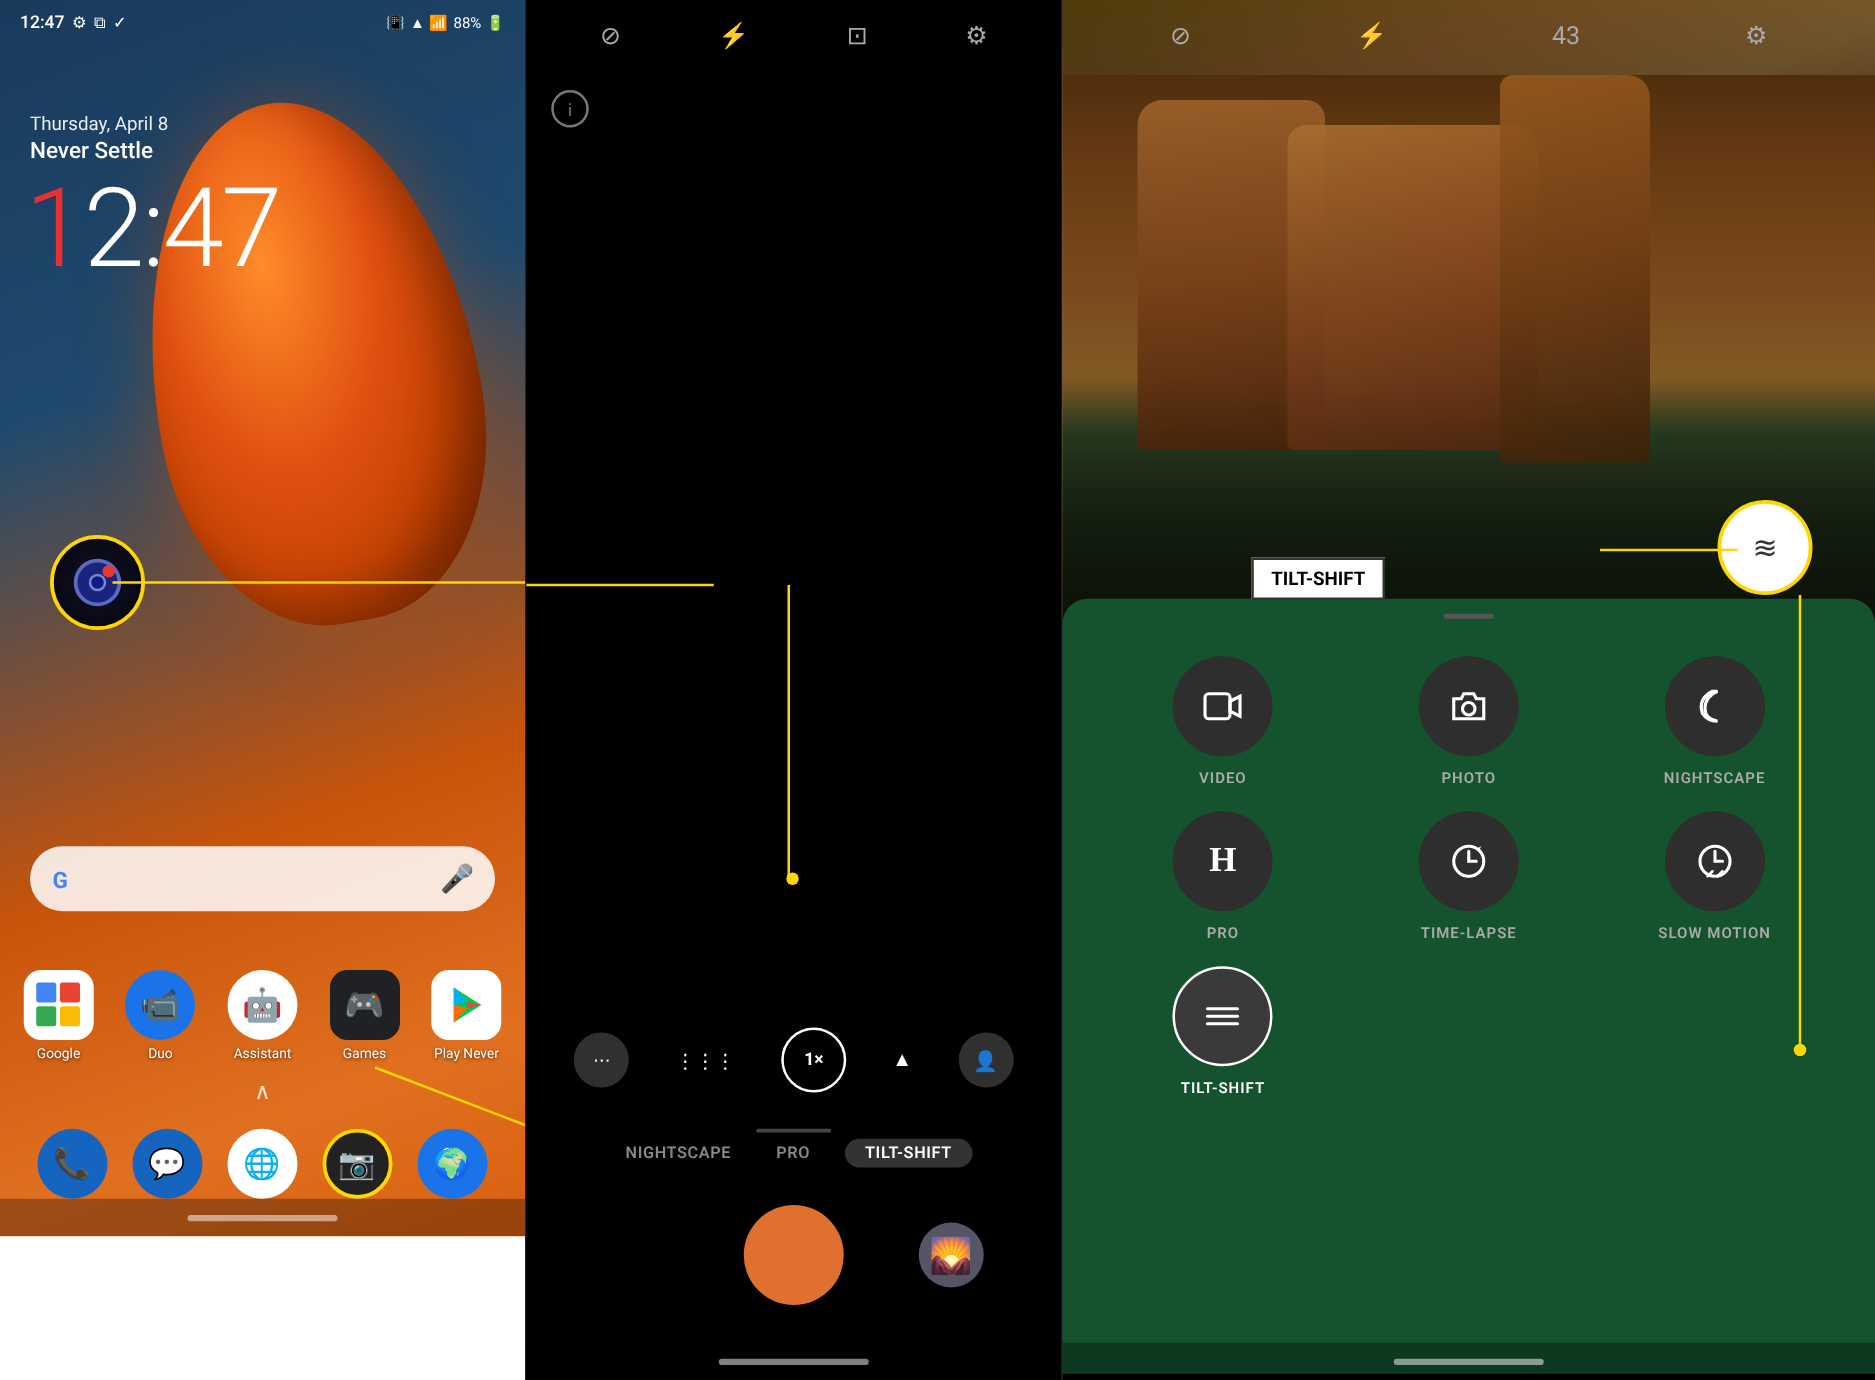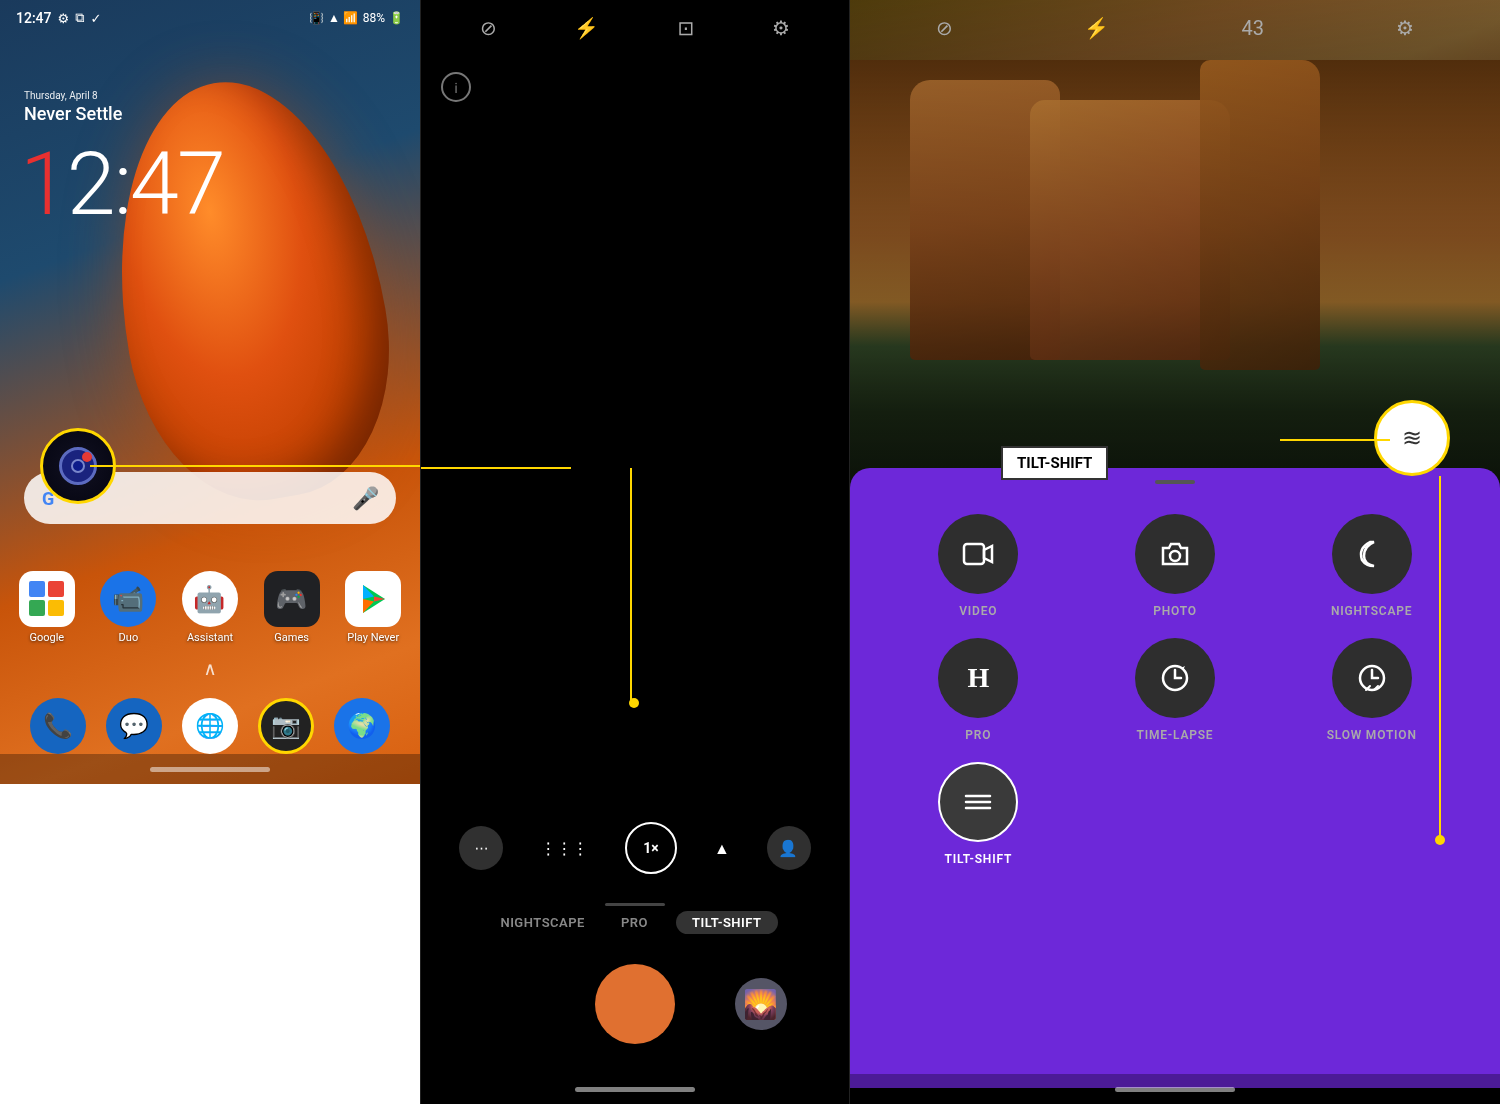--- a/index.html
+++ b/index.html
@@ -7,21 +7,21 @@
       width: 1500px;
       height: 1104px;
       display: flex;
       overflow: hidden;
       font-family: 'Roboto', Arial, sans-serif;
     }
 
     
     .panel-lockscreen {
       width: 420px;
-      height: 784px;
+      height: 989px;
       background: linear-gradient(160deg, #1a3a5c 0%, #1e4a6e 30%, #c8540a 65%, #e07020 85%, #d86010 100%);
       position: relative;
       overflow: hidden;
       flex-shrink: 0;
     }
 
     .phone-blob {
       position: absolute;
       top: 80px;
       left: 120px;
@@ -51,21 +51,21 @@
     .status-left { display: flex; align-items: center; gap: 6px; }
     .status-right { display: flex; align-items: center; gap: 4px; font-size: 12px; }
 
     .lock-date {
       position: absolute;
       top: 90px;
       left: 24px;
       color: white;
       z-index: 10;
     }
-    .lock-date-line1 { font-size: 10px; opacity: 0.9; }
+    .lock-date-line1 { font-size: 15px; opacity: 0.9; }
     .lock-date-line2 { font-size: 18px; font-weight: 500; margin-top: 2px; }
 
     .lock-time {
       position: absolute;
       top: 140px;
       left: 20px;
       color: white;
       font-size: 88px;
       font-weight: 300;
       letter-spacing: -2px;
@@ -305,25 +305,25 @@
       display: flex;
       justify-content: space-around;
       padding: 16px 20px;
       color: #aaa;
       z-index: 5;
     }
 
     
     .modes-sheet {
       position: absolute;
-      bottom: 16px;
+      bottom: 5px;
       left: 0;
       right: 0;
       height: 620px;
-      background: #6d28d9;
+      background: #14532d;
       border-radius: 20px 20px 0 0;
       padding: 12px 20px 20px;
     }
 
     .sheet-handle {
       width: 40px;
       height: 4px;
       background: #555;
       border-radius: 2px;
       margin: 0 auto 20px;

